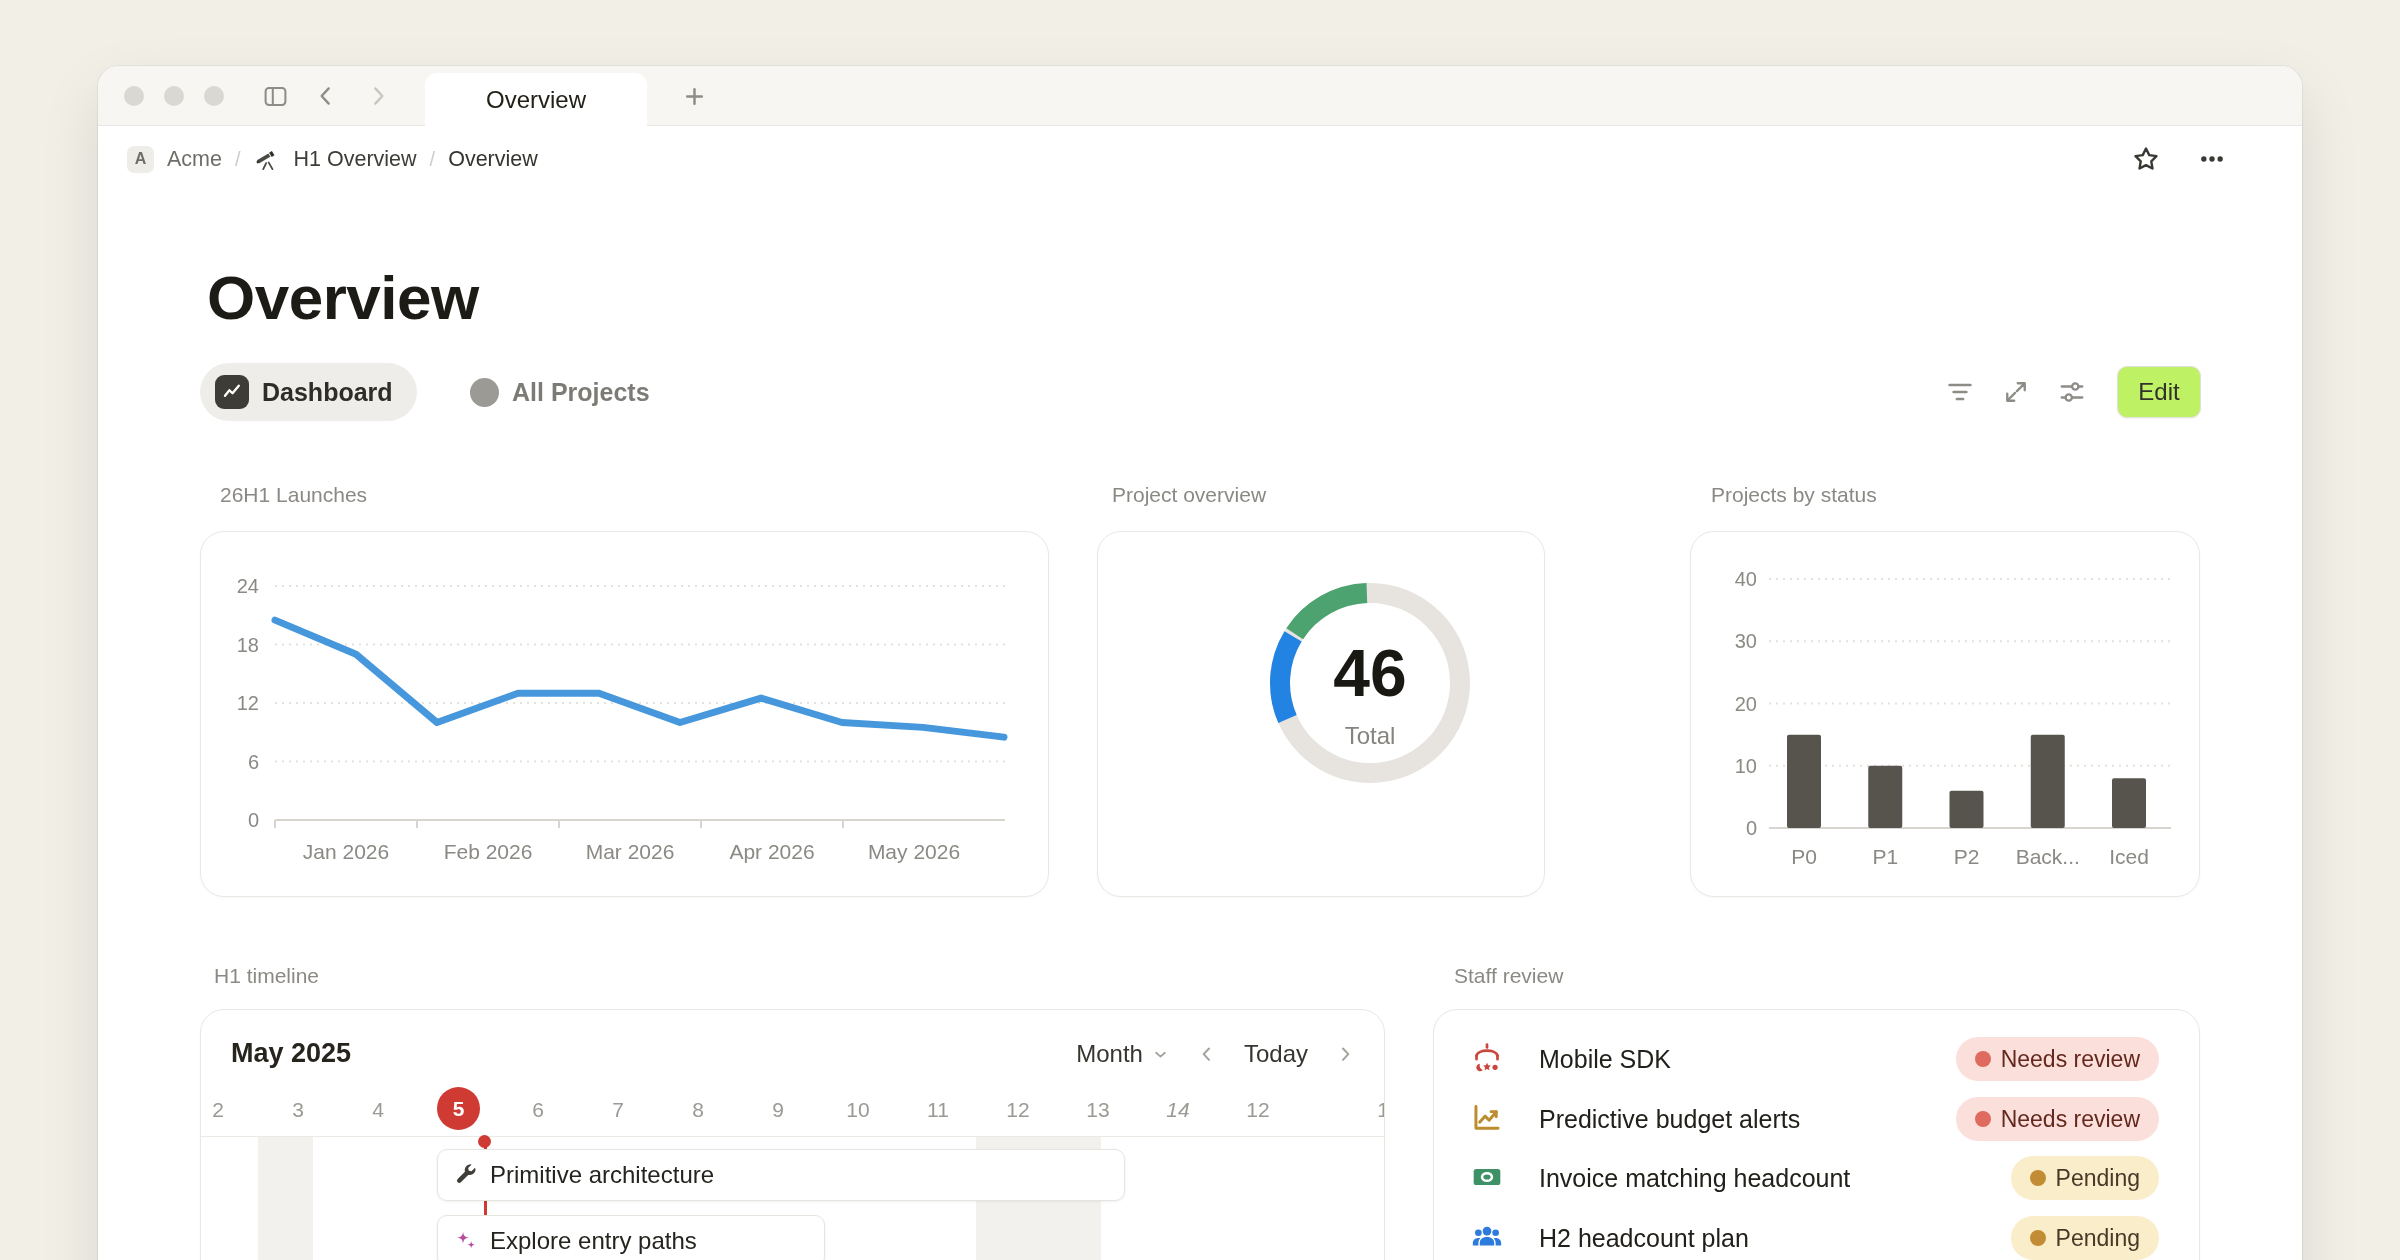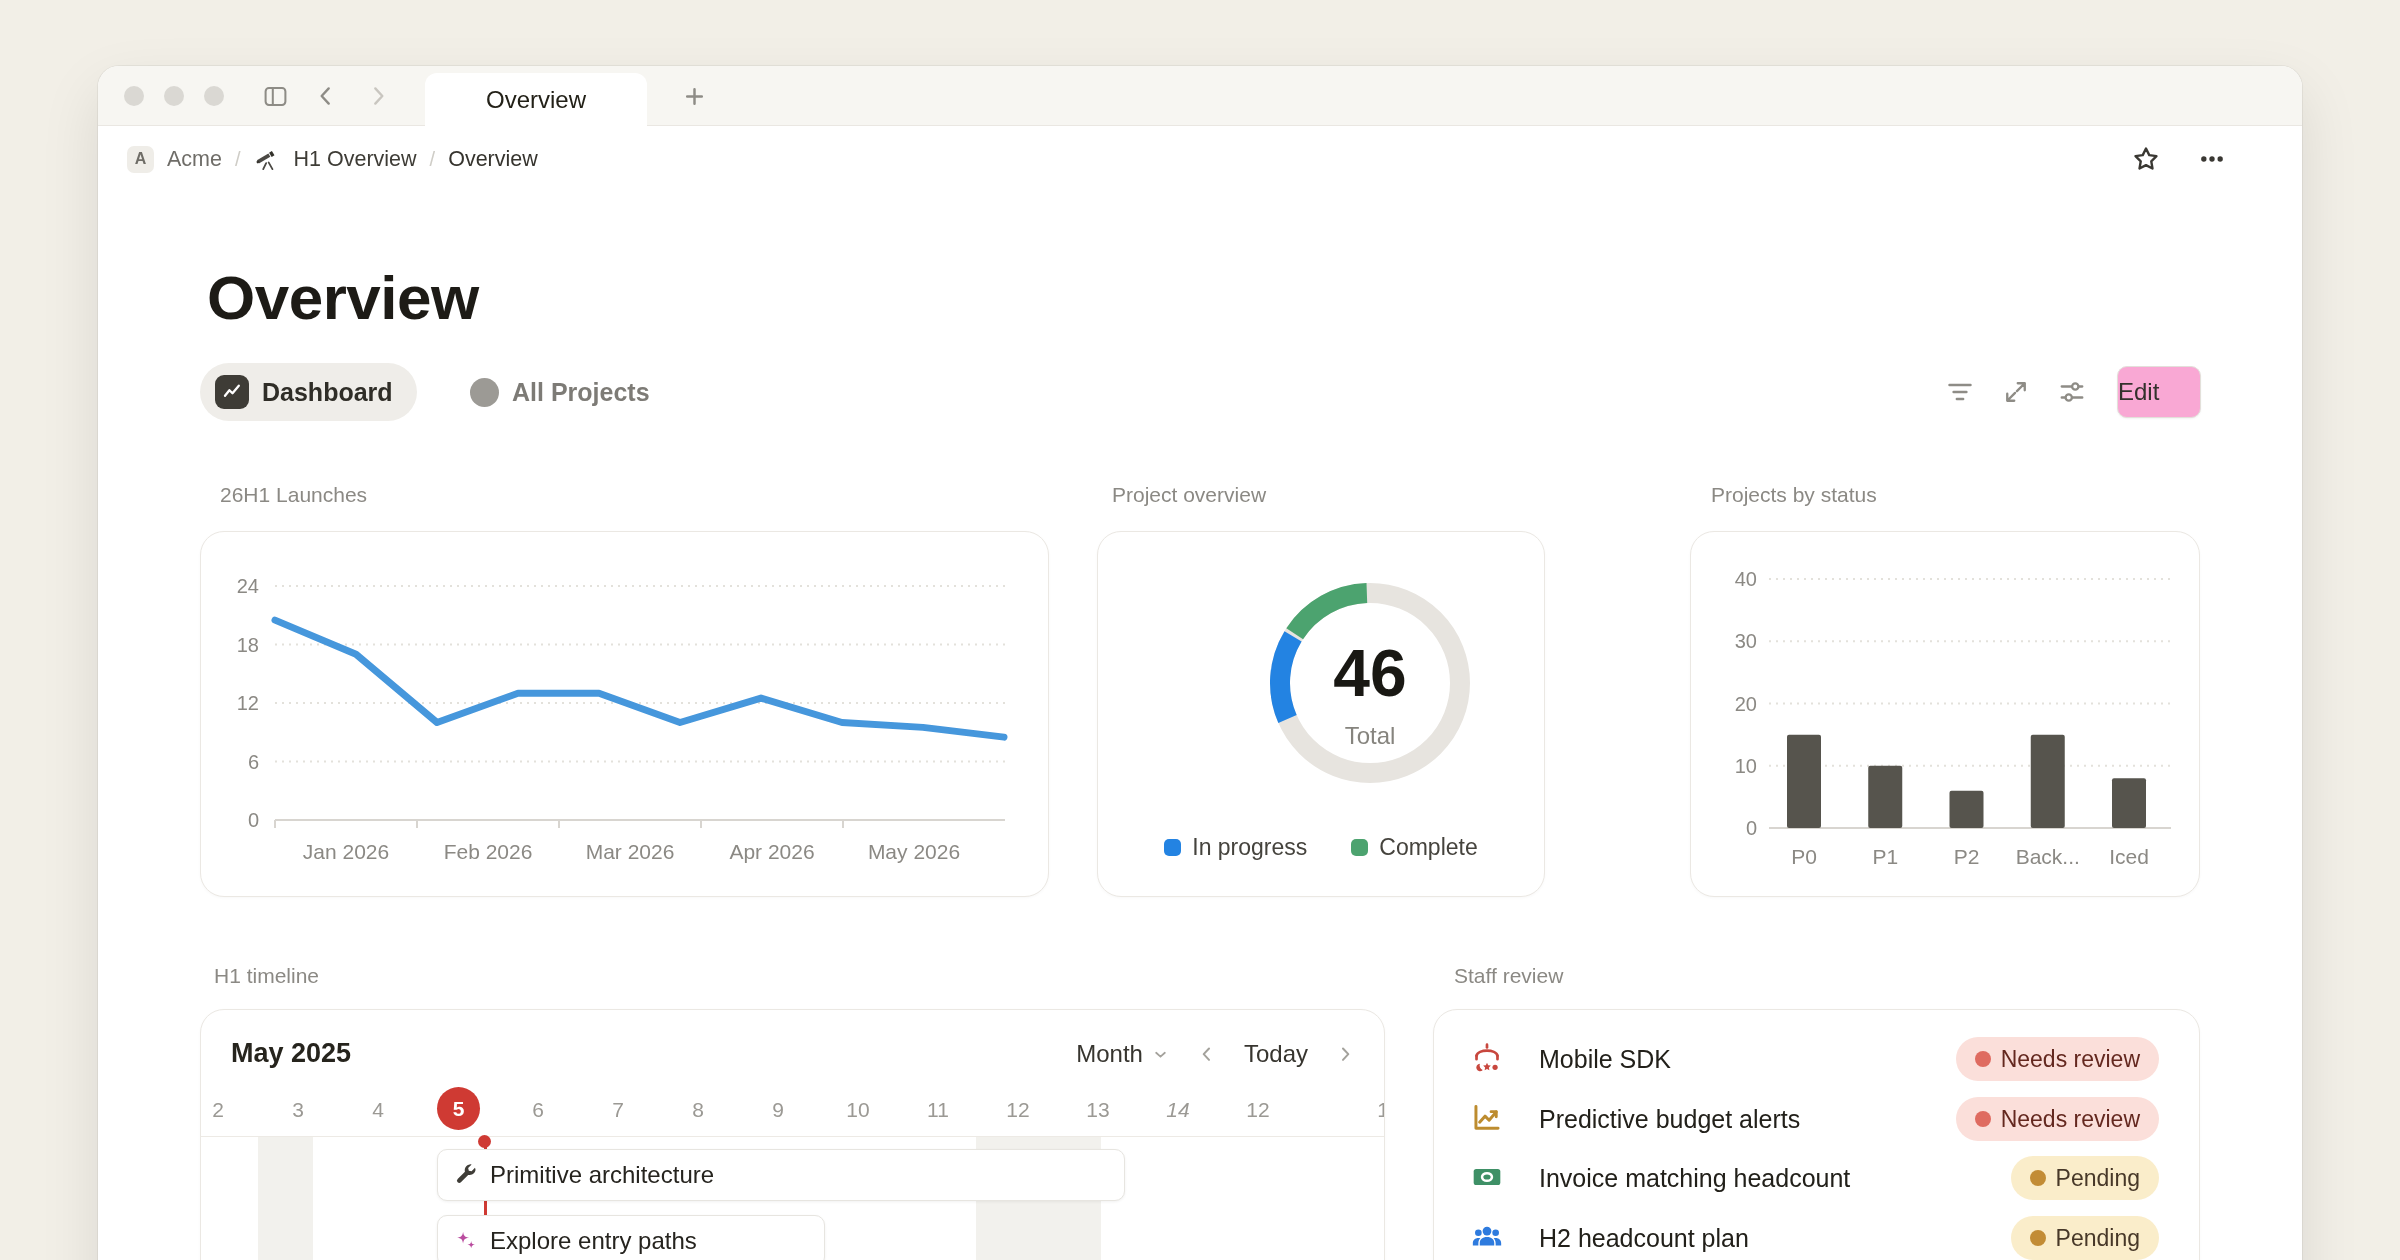--- a/index.html
+++ b/index.html
@@ -61,23 +61,23 @@
   .view-pill-label { font-size:25px; font-weight:600; color:#2F2D27; }
   .view-alt {
     position:absolute; left:358px; top:297px; height:58px;
     display:flex; align-items:center; gap:13px; padding:0 14px;
   }
   .view-alt-circle { width:29px; height:29px; border-radius:50%; background:#9C9A95; }
   .view-alt-label { font-size:25px; font-weight:600; color:#7D7B76; }
   .toolbtn { position:absolute; top:306px; width:40px; height:40px; display:flex; align-items:center; justify-content:center; color:#8E8C86; }
   .edit-btn {
     position:absolute; left:2019px; top:300px; width:84px; height:52px;
-    background:#f9a8d4; border:1px solid #E3E0DA; border-radius:10px;
+    background:#bef264; border:1px solid #E3E0DA; border-radius:10px;
     box-shadow:0 1px 2px rgba(0,0,0,.05);
-    display:flex; align-items:center; 
+    display:flex; align-items:center; justify-content:center;
     font-size:24px; color:#33312C;
   }
   
   .card-label { position:absolute; font-size:21px; line-height:21px; color:#8B8984; }
   .card {
     position:absolute; background:#fff; border:1px solid #EBE8E3; border-radius:24px;
     box-shadow:0 1px 3px rgba(0,0,0,.03); overflow:hidden;
   }
   .chart-svg { position:absolute; left:0; top:0; }
   text.tick  { font-size:20px; fill:#8B8984; font-family:"Liberation Sans","DejaVu Sans",sans-serif; }
@@ -260,30 +260,20 @@
   </div>
 
   <div class="card" style="left:999px;top:465px;width:448px;height:366px">
     <svg id="donut-svg" class="chart-svg" width="545" height="366">
       <text class="donut-big" x="272" y="164" text-anchor="middle">46</text>
       <text class="donut-sub" x="272" y="212" text-anchor="middle">Total</text>
     <circle cx="272" cy="151" r="90" fill="none" stroke="#E7E4DF" stroke-width="20"></circle>
         <path d="M196.70617369770926 101.69645326388303 A 90 90 0 0 1 268.8590452967749 61.05482556828139" fill="none" stroke="#4CA36F" stroke-width="20"></path>
         <path d="M189.50549591030972 186.98133953865633 A 90 90 0 0 1 195.03137169558278 104.35420429517293" fill="none" stroke="#2383E2" stroke-width="20"></path>
       </svg>
-    <div class="donut-legend" id="donut-legend">
-        <div class="leg-item">
-          <span class="leg-sq" style="background: rgb(35, 131, 226);"></span>
-          <span>In progress</span>
-        </div>
-        <div class="leg-item">
-          <span class="leg-sq" style="background: rgb(76, 163, 111);"></span>
-          <span>Complete</span>
-        </div>
-      </div>
   </div>
 
   <div class="card" style="left:1592px;top:465px;width:510px;height:366px">
     <svg id="bar-svg" class="chart-svg" width="510" height="366">
         <line x1="78" y1="296" x2="480" y2="296" stroke="#D8D5D0" stroke-width="2" stroke-dasharray="none"></line>
         <text x="66" y="303" text-anchor="end" class="tick">0</text>
         <line x1="78" y1="233.75" x2="480" y2="233.75" stroke="#E3E1DB" stroke-width="2" stroke-dasharray="2 5"></line>
         <text x="66" y="240.75" text-anchor="end" class="tick">10</text>
         <line x1="78" y1="171.5" x2="480" y2="171.5" stroke="#E3E1DB" stroke-width="2" stroke-dasharray="2 5"></line>
         <text x="66" y="178.5" text-anchor="end" class="tick">20</text>

